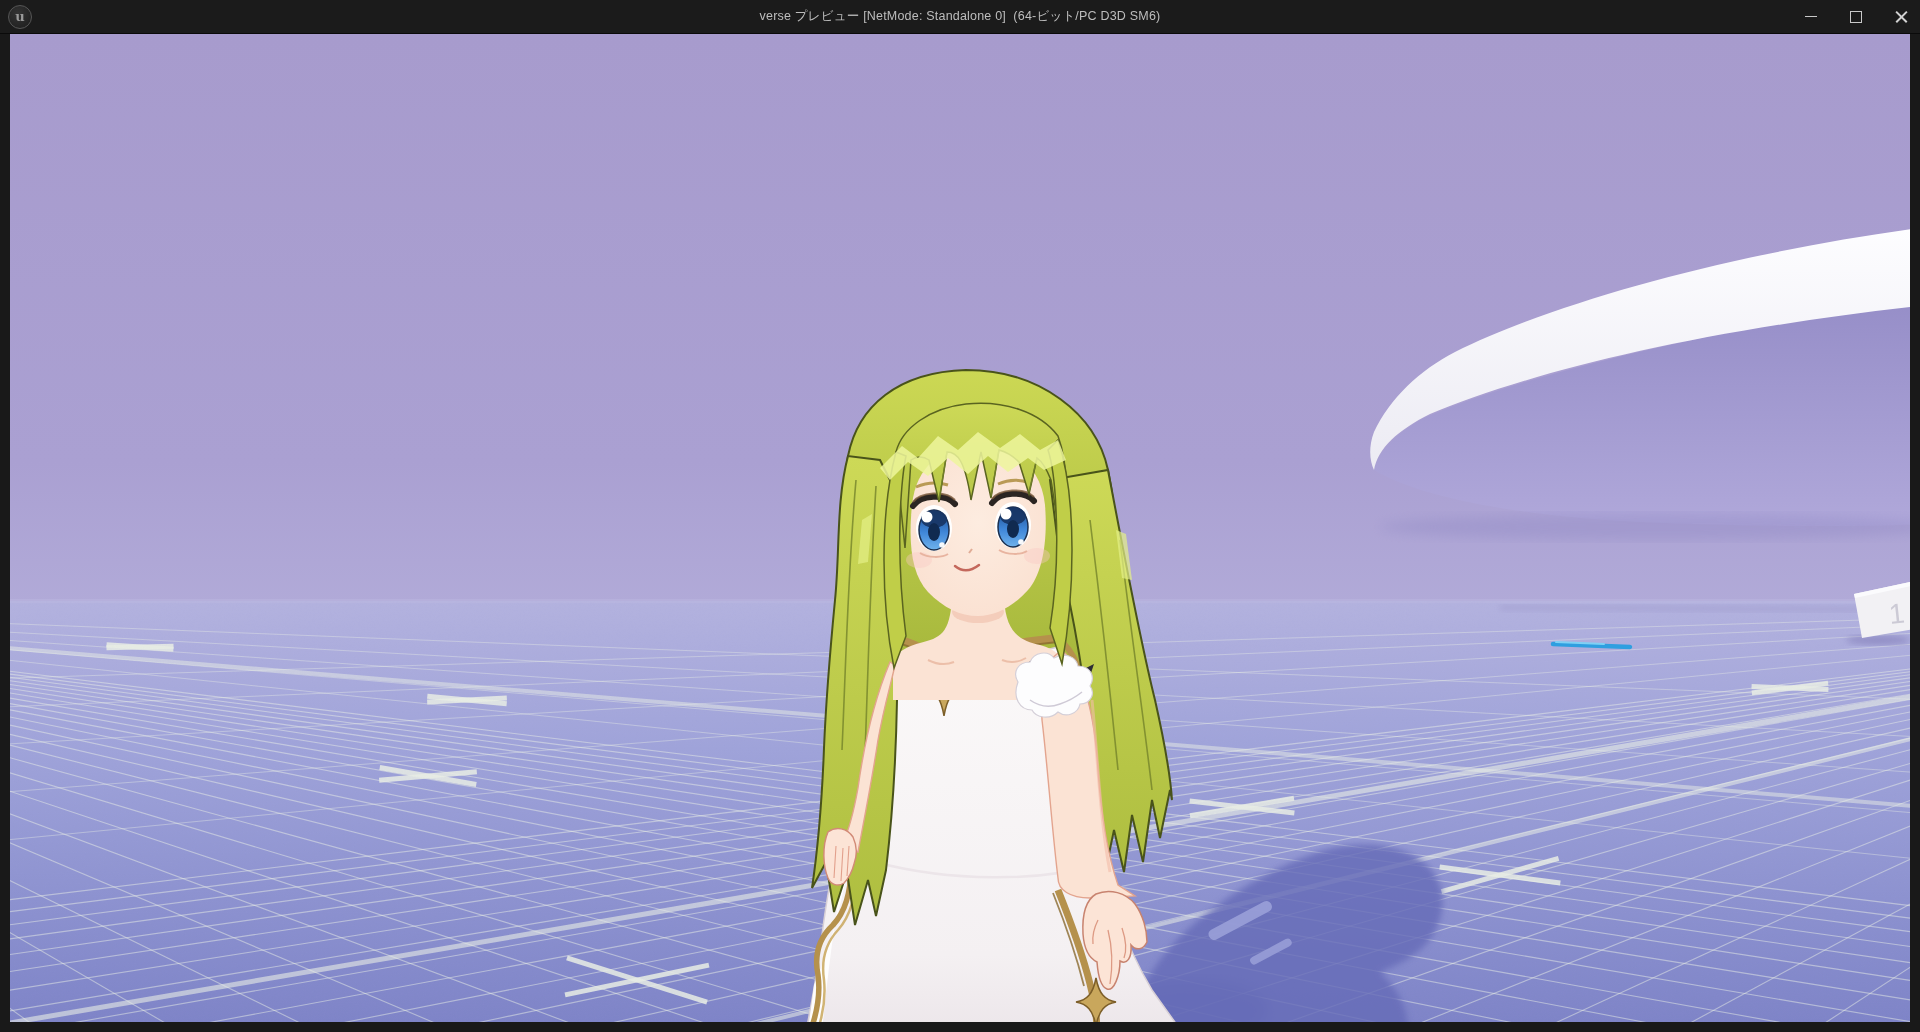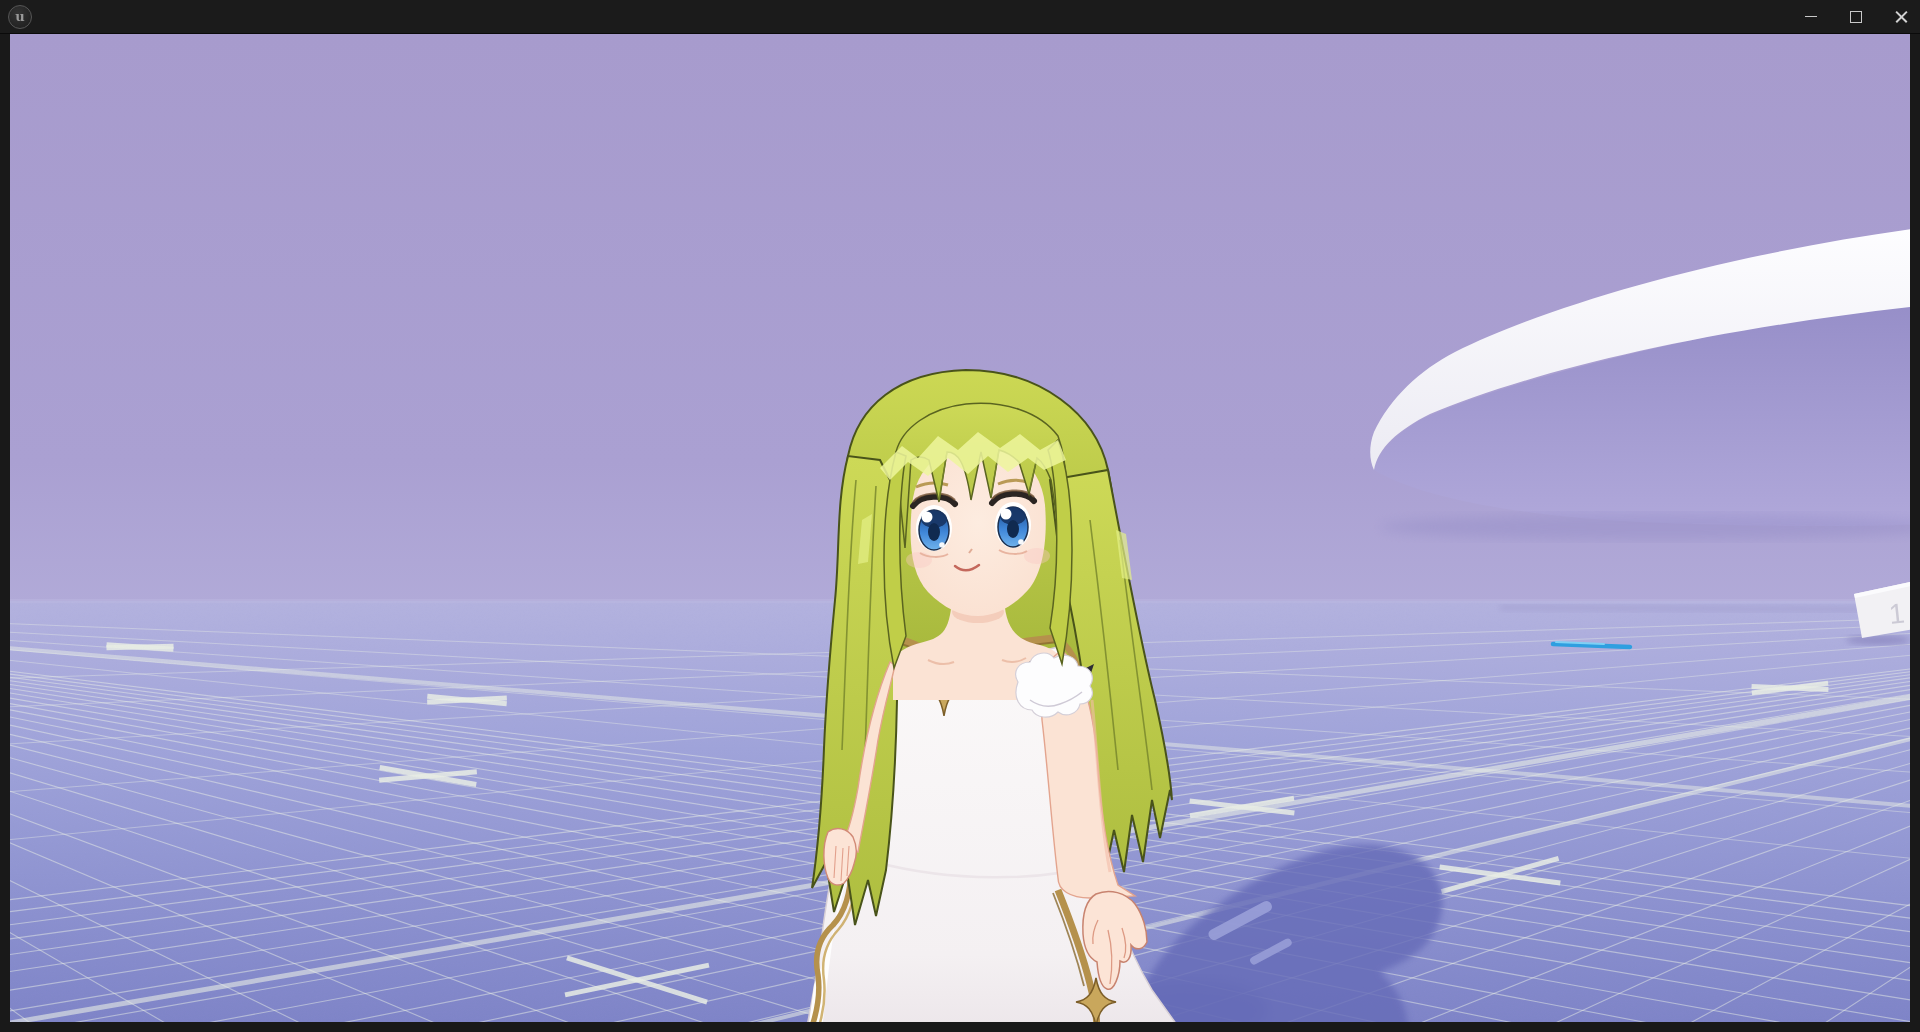--- a/index.html
+++ b/index.html
@@ -34,20 +34,21 @@
 </style>
 </head>
 <body>
 
 <div id="window">
 
   <div id="titlebar">
     <div id="ue-logo">
         <span>u</span>
       </div>
+    <div id="title-text">verse プレビュー [NetMode: Standalone 0]  (64-ビット/PC D3D SM6)</div>
     <div id="win-controls">
       <div class="wbtn">
           <div class="ic-min"></div>
         </div>
       <div class="wbtn">
           <div class="ic-max"></div>
         </div>
       <div class="wbtn">
           <div class="ic-close"></div>
         </div>

